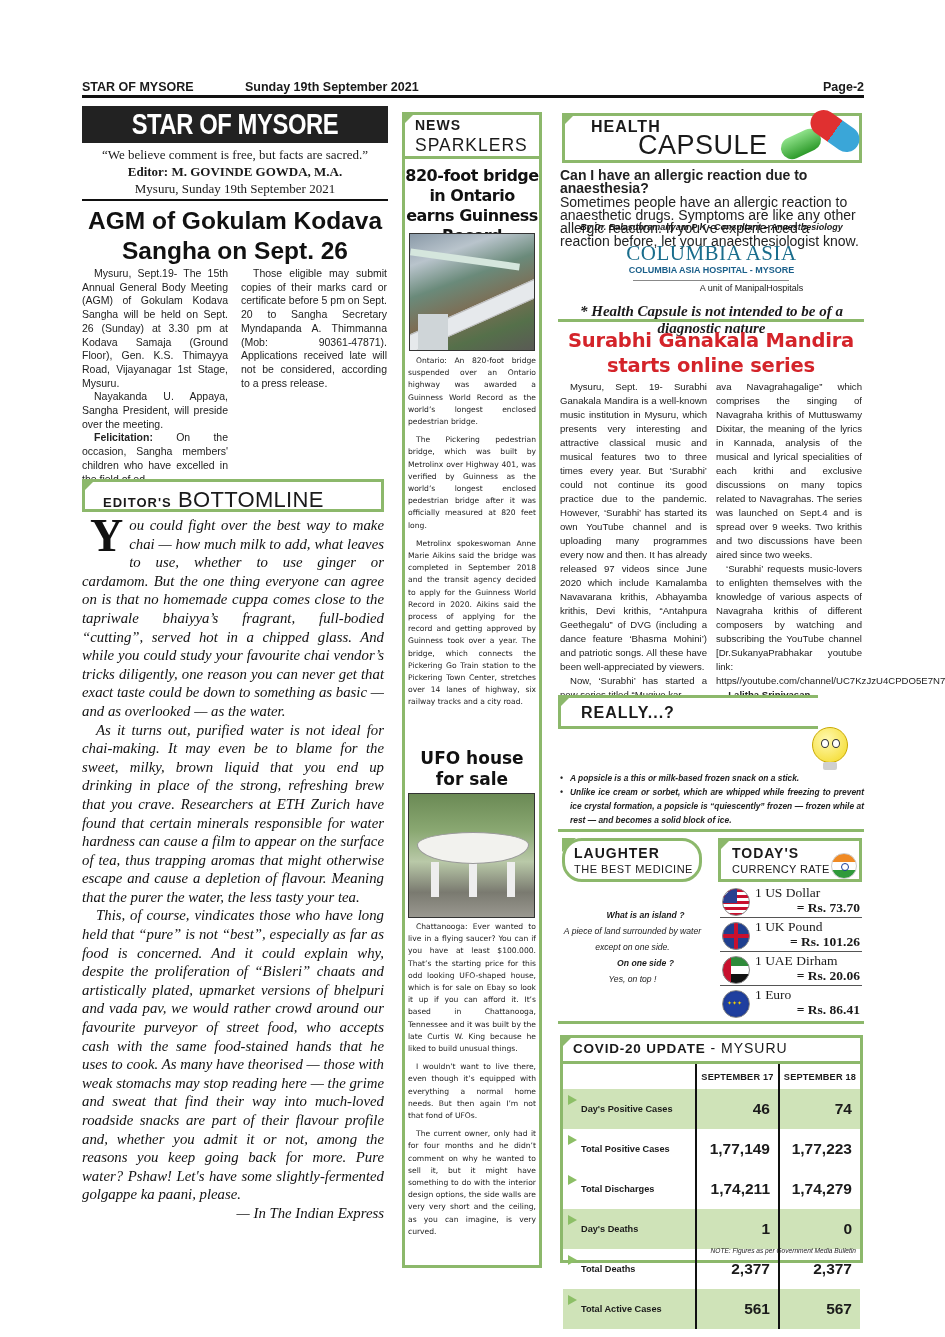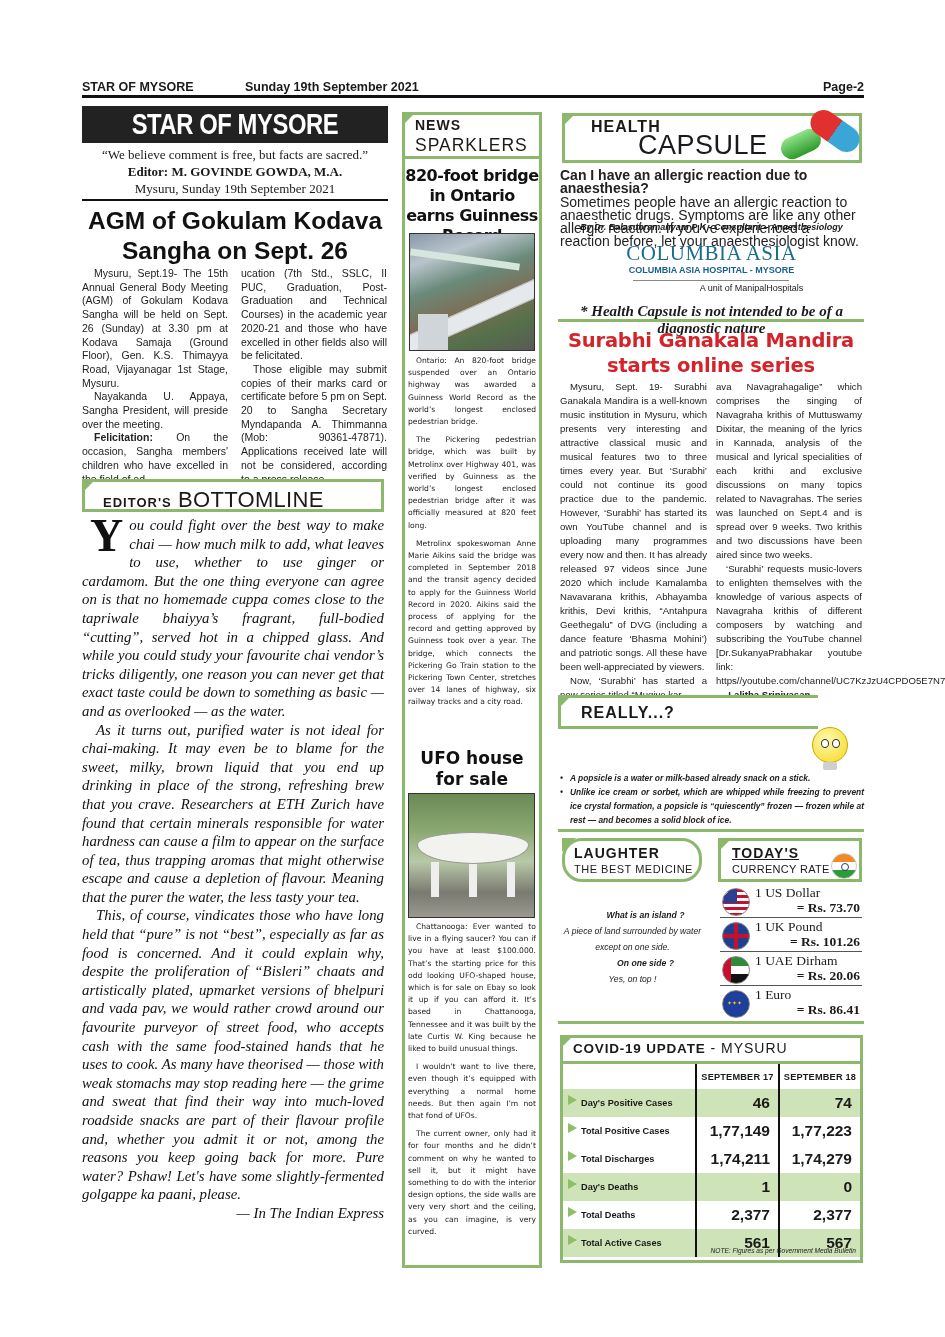--- a/index.html
+++ b/index.html
@@ -94,21 +94,21 @@
   #really-list li::before { content: "•"; position: absolute; left: 0; }
   #really-rule { left: 558px; top: 829px; width: 306px; height: 3px; background: #8cb86b; }
 
   #laugh-head { left: 562px; top: 838px; width: 140px; height: 44px; border-radius: 20px; }
   #laugh-head .a { position: absolute; left: 9px; top: 4px; font-weight: 900; font-size: 14px; letter-spacing: 1px; }
   #laugh-head .b { position: absolute; left: 9px; top: 22px; font-size: 11px; letter-spacing: 0.5px; }
   #laugh-text { left: 560px; top: 907px; width: 145px; text-align: center; font-size: 8.6px; line-height: 16px; font-style: italic; }
   #laugh-text b { font-weight: bold; padding-left: 26px; }
 
   #cur-head { left: 718px; top: 838px; width: 144px; height: 44px; }
-  #cur-head .a { position: absolute; left: 11px; top: 4px; font-weight: 900; font-size: 14px; letter-spacing: 1px; text-decoration: underline; }
+  #cur-head .a { position: absolute; left: 11px; top: 4px; font-weight: 900; font-size: 14px; letter-spacing: 1px; }
   #cur-head .b { position: absolute; left: 11px; top: 22px; font-size: 11px; letter-spacing: 0.3px; }
   #in-flag { left: 831px; top: 853px; width: 26px; height: 26px; border-radius: 50%; background: linear-gradient(180deg,#f08a24 0 33%,#fff 33% 66%,#2f9a3a 66%); border: 1px solid #ccc; }
   #in-flag::after { content: ""; position: absolute; left: 9px; top: 9px; width: 6px; height: 6px; border: 1px solid #1c3f96; border-radius: 50%; }
   .cur-row { position: absolute; left: 720px; width: 142px; height: 33px; border-bottom: 1px solid #555; }
   .cur-row .flag { position: absolute; left: 2px; top: 3px; width: 28px; height: 28px; border-radius: 50%; border: 1px solid #888; }
   .cur-row .n { position: absolute; left: 35px; top: 0; font-family: "Liberation Serif", serif; font-size: 13.5px; }
   .cur-row .v { position: absolute; right: 2px; top: 15px; font-family: "Liberation Serif", serif; font-weight: bold; font-size: 13.5px; }
   .f-us { background: repeating-linear-gradient(180deg,#c8102e 0 3px,#fff 3px 6px); }
   .f-us::after { content: ""; position: absolute; left: 0; top: 0; width: 14px; height: 14px; background: #2a3f8f; border-top-left-radius: 14px; }
   .f-uk { background: linear-gradient(90deg,transparent 42%,#c8102e 42% 58%,transparent 58%), linear-gradient(180deg,transparent 42%,#c8102e 42% 58%,transparent 58%), #1f3f8f; }
@@ -117,21 +117,21 @@
   .f-eu::after { content: "✦✦✦"; position: absolute; left: 4px; top: 8px; font-size: 6px; color: #f5d000; }
   #cur-rule { left: 558px; top: 1021px; width: 306px; height: 3px; background: #8cb86b; }
 
   
   #cv-box { left: 560px; top: 1035px; width: 303px; height: 228px; }
   #cv-title { left: 573px; top: 1040px; font-weight: 900; font-size: 13.5px; letter-spacing: 0.8px; }
   #cv-title span { font-weight: normal; font-size: 14px; letter-spacing: 1px; }
   #cv-sep { left: 563px; top: 1061px; width: 297px; height: 3px; background: #8cb86b; }
   #cv-table { left: 563px; top: 1064px; width: 297px; border-collapse: collapse; }
   #cv-table th { height: 25px; font-size: 9.2px; font-weight: 900; text-align: center; letter-spacing: 0.2px; }
-  #cv-table td { height: 28px; }
+  #cv-table td { height: 40px; }
   #cv-table td.lab { width: 133px; font-size: 9.2px; font-weight: bold; padding-left: 18px; position: relative; }
   #cv-table td.lab::before { content: ""; position: absolute; left: 5px; top: 6px; border-left: 9px solid #8cbf66; border-top: 5px solid transparent; border-bottom: 5px solid transparent; }
   #cv-table td.num { text-align: right; padding-right: 8px; font-weight: bold; font-size: 15.5px; }
   #cv-table .c1 { border-left: 2px solid #111; border-right: 2px solid #111; width: 83px; margin-left: 32px; }
   #cv-table tr.sh td { background: #cfe3b8; }
   #cv-note { left: 563px; top: 1247px; width: 293px; text-align: right; font-size: 6.6px; font-style: italic; }
 </style>
 </head>
 <body>
 
@@ -152,21 +152,20 @@
 <div id="agm-title" class="abs">
   <div>AGM of Gokulam Kodava</div>
   <div>Sangha on Sept. 26</div>
 </div>
 <div id="agm-col1" class="abs news-col">
   <p>Mysuru, Sept.19- The 15th Annual General Body Meeting (AGM) of Gokulam Kodava Sangha will be held on Sept. 26 (Sunday) at 3.30 pm at Kodava Samaja (Ground Floor), Gen. K.S. Thimayya Road, Vijayanagar 1st Stage, Mysuru.</p>
   <p>Nayakanda U. Appaya, Sangha President, will preside over the meeting.</p>
   <p><b>Felicitation:</b><span> On the occasion, Sangha members' children who have excelled in the field of ed-</span></p>
 </div>
 <div id="agm-col2" class="abs news-col">
-  <p style="text-indent:0">ucation (7th Std., SSLC, II PUC, Graduation, Post-Graduation and Technical Courses) in the academic year 2020-21 and those who have excelled in other fields also will be felicitated.</p>
   <p>Those eligible may submit copies of their marks card or certificate before 5 pm on Sept. 20 to Sangha Secretary Myndapanda A. Thimmanna (Mob: 90361-47871). Applications received late will not be considered, according to a press release.</p>
 </div>
 
 <div id="ed-head" class="abs gbox">
   <div class="gcorner" style="left:-3px;top:-3px;"></div>
   <div class="t"><b>EDITOR'S</b> <span>BOTTOMLINE</span></div>
 </div>
 <div id="ed-text" class="abs">
   <p class="first"><span class="drop">Y</span><span>ou could fight over the best way to make chai — how much milk to add, what leaves to use, whether to use ginger or cardamom. But the one thing everyone can agree on is that no homemade cuppa comes close to the tapriwale bhaiyya’s fragrant, full-bodied “cutting”, served hot in a chipped glass. And while you could study your favourite chai vendor’s tricks diligently, one reason you can never get that exact taste could be down to something as basic — and as overlooked — as the water.</span></p>
   <p>As it turns out, purified water is not ideal for chai-making. It may even be to blame for the sweet, milky, brown liquid that you end up drinking in place of the strong, refreshing brew that you crave. Researchers at ETH Zurich have found that certain minerals responsible for water hardness can cause a film to appear on the surface of tea, thus trapping aromas that might otherwise escape and cause a depletion of flavour. Meaning that the purer the water, the less tasty your tea.</p>
@@ -240,21 +239,21 @@
 <div id="really-head" class="abs gbox">
   <div class="gcorner" style="left:-3px;top:-3px;"></div>
   <div class="t">REALLY...?</div>
 </div>
 <div id="bulb" class="abs">
   <div class="eye" style="left:8px"></div>
   <div class="eye" style="left:19px"></div>
 </div>
 <div id="bulb-base" class="abs"></div>
 <ul id="really-list" class="abs">
-  <li>A popsicle is a water or milk-based already snack on a stick.</li>
+  <li>A popsicle is a this or milk-based frozen snack on a stick.</li>
   <li>Unlike ice cream or sorbet, which are whipped while freezing to prevent ice crystal formation, a popsicle is “quiescently” frozen — frozen while at rest — and becomes a solid block of ice.</li>
 </ul>
 <div id="really-rule" class="abs"></div>
 
 <div id="laugh-head" class="abs gbox">
   <div class="gcorner" style="left:-3px;top:-3px;"></div>
   <div class="a">LAUGHTER</div>
   <div class="b">THE BEST MEDICINE</div>
 </div>
 <div id="laugh-text" class="abs">
@@ -288,21 +287,21 @@
 <div class="cur-row" style="top:987px;border-bottom:none">
   <div class="flag f-eu"></div>
   <span class="n">1 Euro</span>
   <span class="v">= Rs. 86.41</span>
 </div>
 <div id="cur-rule" class="abs"></div>
 
 <div id="cv-box" class="abs gbox">
   <div class="gcorner" style="left:-3px;top:-3px;"></div>
 </div>
-<div id="cv-title" class="abs"><b>COVID-19 UPDATE</b><span> - MYSURU</span></div>
+<div id="cv-title" class="abs"><b>COVID-20 UPDATE</b><span> - MYSURU</span></div>
 <div id="cv-sep" class="abs"></div>
 <table id="cv-table" class="abs">
   <tbody>
       <tr>
     <th></th>
     <th class="c1">SEPTEMBER 17</th>
     <th>SEPTEMBER 18</th>
   </tr>
   <tr class="sh">
     <td class="lab">Day's Positive Cases</td>

